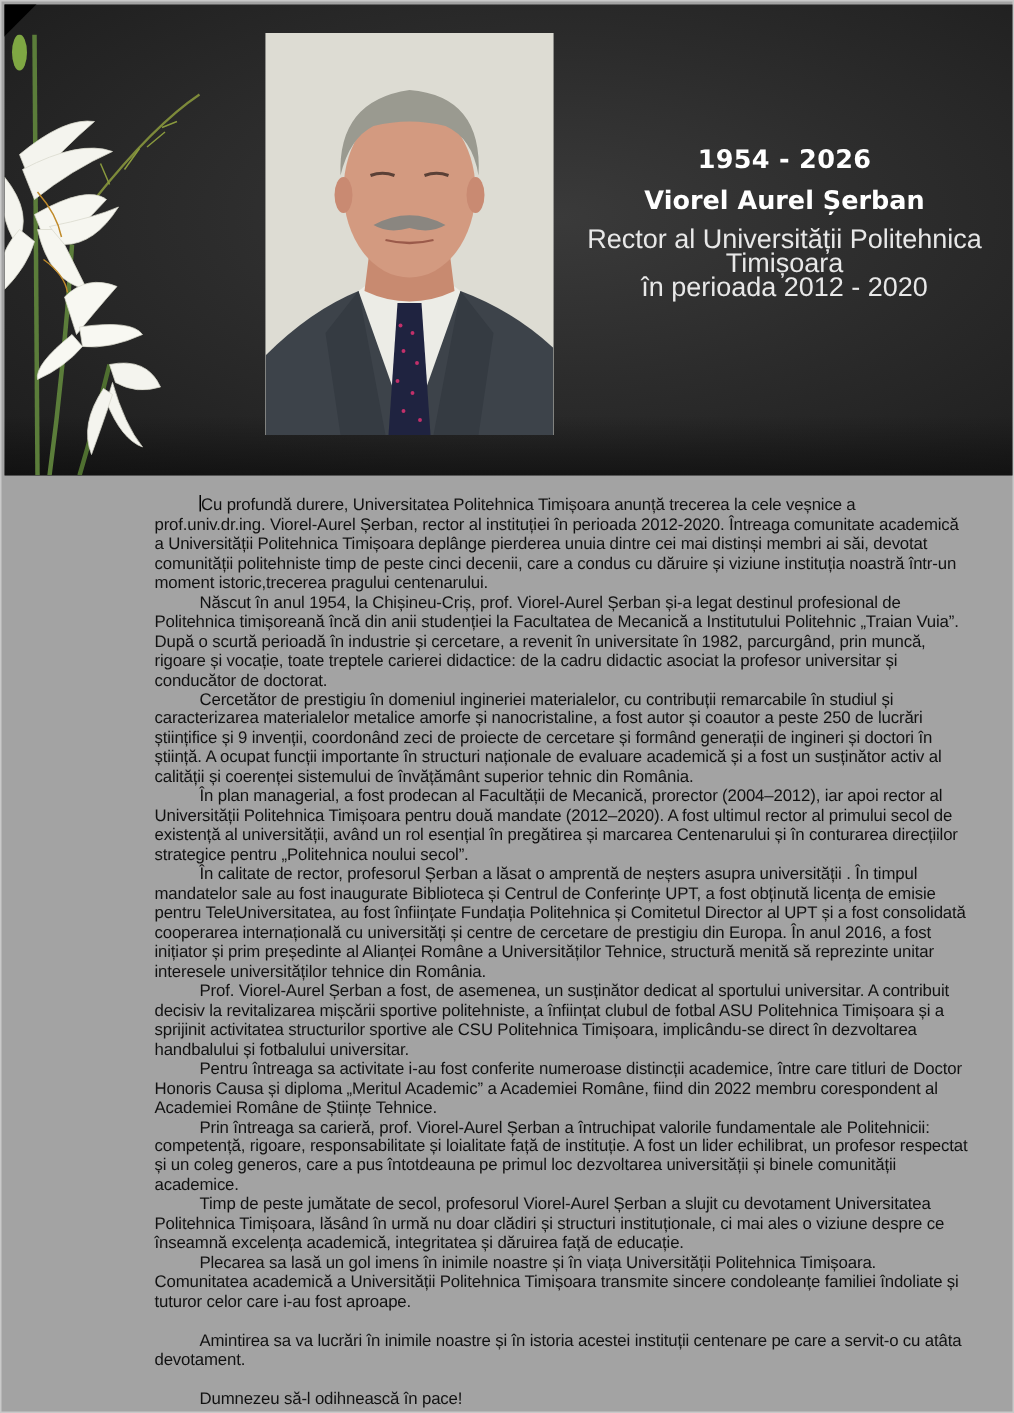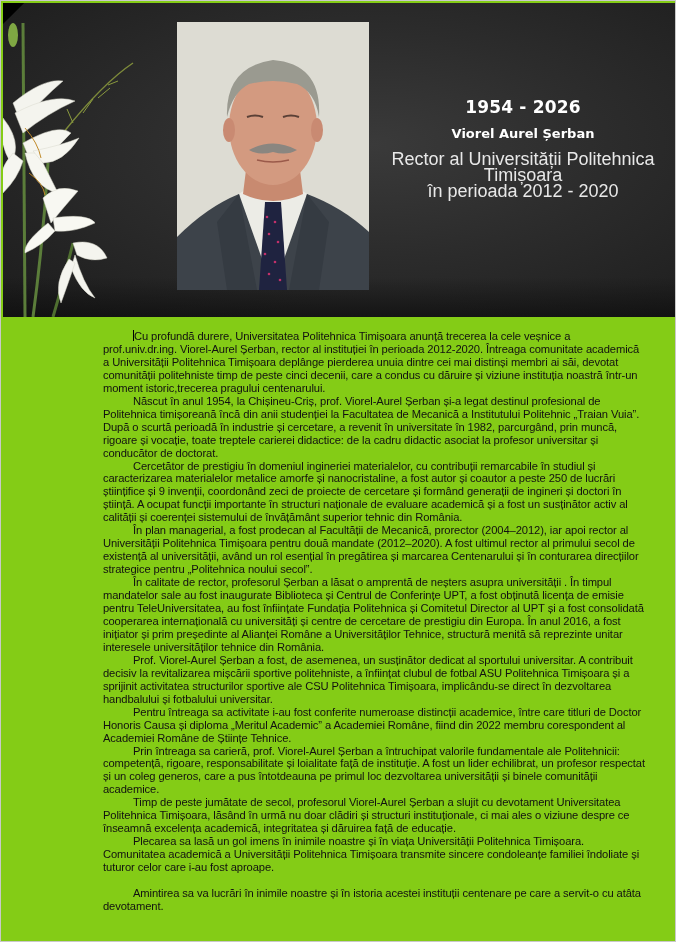--- a/index.html
+++ b/index.html
@@ -3,21 +3,21 @@
   <meta charset="utf-8">
   <style>
     * { box-sizing: border-box; margin: 0; padding: 0; }
     html, body { width: 676px; height: 942px; background: #ffffff; overflow: hidden; }
     body { font-family: "Liberation Sans", sans-serif; color: #111; }
 
     .page {
       position: relative;
       width: 676px; height: 942px;
       border: 1px solid #c9c9c9;
-      background: #84cc16;
+      background: #a3a3a3;
     }
 
     
     .banner {
       position: absolute; left: 2px; top: 2px;
       width: 672px; height: 314px;
       background:
         radial-gradient(ellipse at 55% 45%, #3a3a3a 0%, #2c2c2c 45%, #1c1c1c 100%);
       overflow: hidden;
     }
@@ -49,21 +49,21 @@
       width: 300px;
       text-align: center; color: #fff;
       z-index: 2;
     }
     .banner-years {
       font-family: "DejaVu Sans", sans-serif;
       font-weight: bold; font-size: 17px; line-height: 24px; letter-spacing: 0.2px;
     }
     .banner-name {
       font-family: "DejaVu Sans", sans-serif;
-      font-weight: bold; font-size: 13px; line-height: 26px; margin-top: 2px;
+      font-weight: bold; font-size: 17px; line-height: 26px; margin-top: 2px;
     }
     .banner-role {
       font-family: "Liberation Sans", sans-serif;
       font-size: 18px; line-height: 16px; margin-top: 4px; color: #e8e8e8;
     }
 
     
     .body-text {
       position: absolute; left: 60px; top: 329px;
       width: 585px;
@@ -182,15 +182,16 @@
     <p>Născut în anul 1954, la Chișineu-Criș, prof. Viorel-Aurel Șerban și-a legat destinul profesional de Politehnica timișoreană încă din anii studenției la Facultatea de Mecanică a Institutului Politehnic „Traian Vuia”. După o scurtă perioadă în industrie și cercetare, a revenit în universitate în 1982, parcurgând, prin muncă, rigoare și vocație, toate treptele carierei didactice: de la cadru didactic asociat la profesor universitar și conducător de doctorat.</p>
     <p>Cercetător de prestigiu în domeniul ingineriei materialelor, cu contribuții remarcabile în studiul și  caracterizarea materialelor metalice amorfe și nanocristaline, a fost autor și coautor a peste 250 de lucrări științifice și 9 invenții, coordonând zeci de proiecte de cercetare și formând generații de ingineri și doctori în știință. A ocupat funcții importante în structuri naționale de evaluare academică și a fost un susținător activ al calității și coerenței sistemului de învățământ superior tehnic din România.</p>
     <p>În plan managerial, a fost prodecan al Facultății de Mecanică, prorector (2004–2012), iar apoi rector al Universității Politehnica Timișoara pentru două mandate (2012–2020). A fost ultimul rector al primului secol de existență al universității, având un rol esențial în pregătirea și marcarea Centenarului și în conturarea direcțiilor strategice pentru „Politehnica noului secol”.</p>
     <p>În calitate de rector, profesorul Șerban a lăsat o amprentă de neșters asupra universității . În timpul mandatelor sale au fost inaugurate Biblioteca și Centrul de Conferințe UPT, a fost obținută licența de emisie pentru TeleUniversitatea, au fost înființate Fundația Politehnica și Comitetul Director al UPT și a fost consolidată cooperarea internațională cu universități și centre de cercetare de prestigiu din Europa. În anul 2016, a fost inițiator și prim președinte al Alianței Române a Universităților Tehnice, structură menită să reprezinte unitar interesele universităților tehnice din România.</p>
     <p>Prof. Viorel-Aurel Șerban a fost, de asemenea, un susținător dedicat al sportului universitar. A contribuit decisiv la revitalizarea mișcării sportive politehniste, a înființat clubul de fotbal ASU Politehnica Timișoara și a sprijinit activitatea structurilor sportive ale CSU Politehnica Timișoara, implicându-se direct în dezvoltarea handbalului și fotbalului universitar.</p>
     <p>Pentru întreaga sa activitate i-au fost conferite numeroase distincții academice, între care titluri de Doctor Honoris Causa și diploma „Meritul Academic” a Academiei Române, fiind din 2022 membru corespondent al Academiei Române de Științe Tehnice.</p>
     <p>Prin întreaga sa carieră, prof. Viorel-Aurel Șerban a întruchipat valorile fundamentale ale Politehnicii: competență, rigoare, responsabilitate și loialitate față de instituție. A fost un lider echilibrat, un profesor respectat și un coleg generos, care a pus întotdeauna pe primul loc dezvoltarea universității și binele comunității academice.</p>
     <p>Timp de peste jumătate de secol, profesorul Viorel-Aurel Șerban a slujit cu devotament Universitatea Politehnica Timișoara, lăsând în urmă nu doar clădiri și structuri instituționale, ci mai ales o viziune despre ce înseamnă excelența academică, integritatea și dăruirea față de educație.</p>
     <p>Plecarea sa lasă un gol imens în inimile noastre și în viața Universității Politehnica Timișoara. Comunitatea academică a Universității Politehnica Timișoara transmite sincere condoleanțe familiei îndoliate și tuturor celor care i-au fost aproape.</p>
     <p class="gap">Amintirea sa va lucrări în inimile noastre și în istoria acestei instituții centenare pe care a servit-o cu atâta devotament.</p>
+    <p class="gap">Dumnezeu să-l odihnească în pace!</p>
   </div>
 
 </div>
 
 </body></html>

